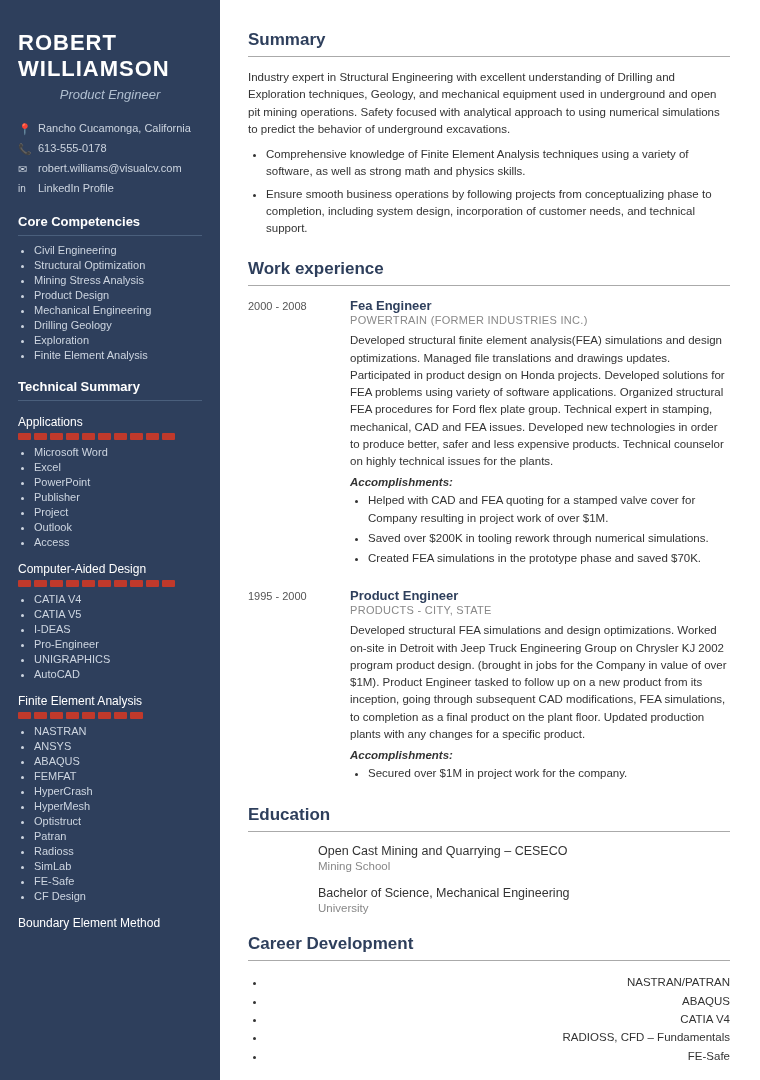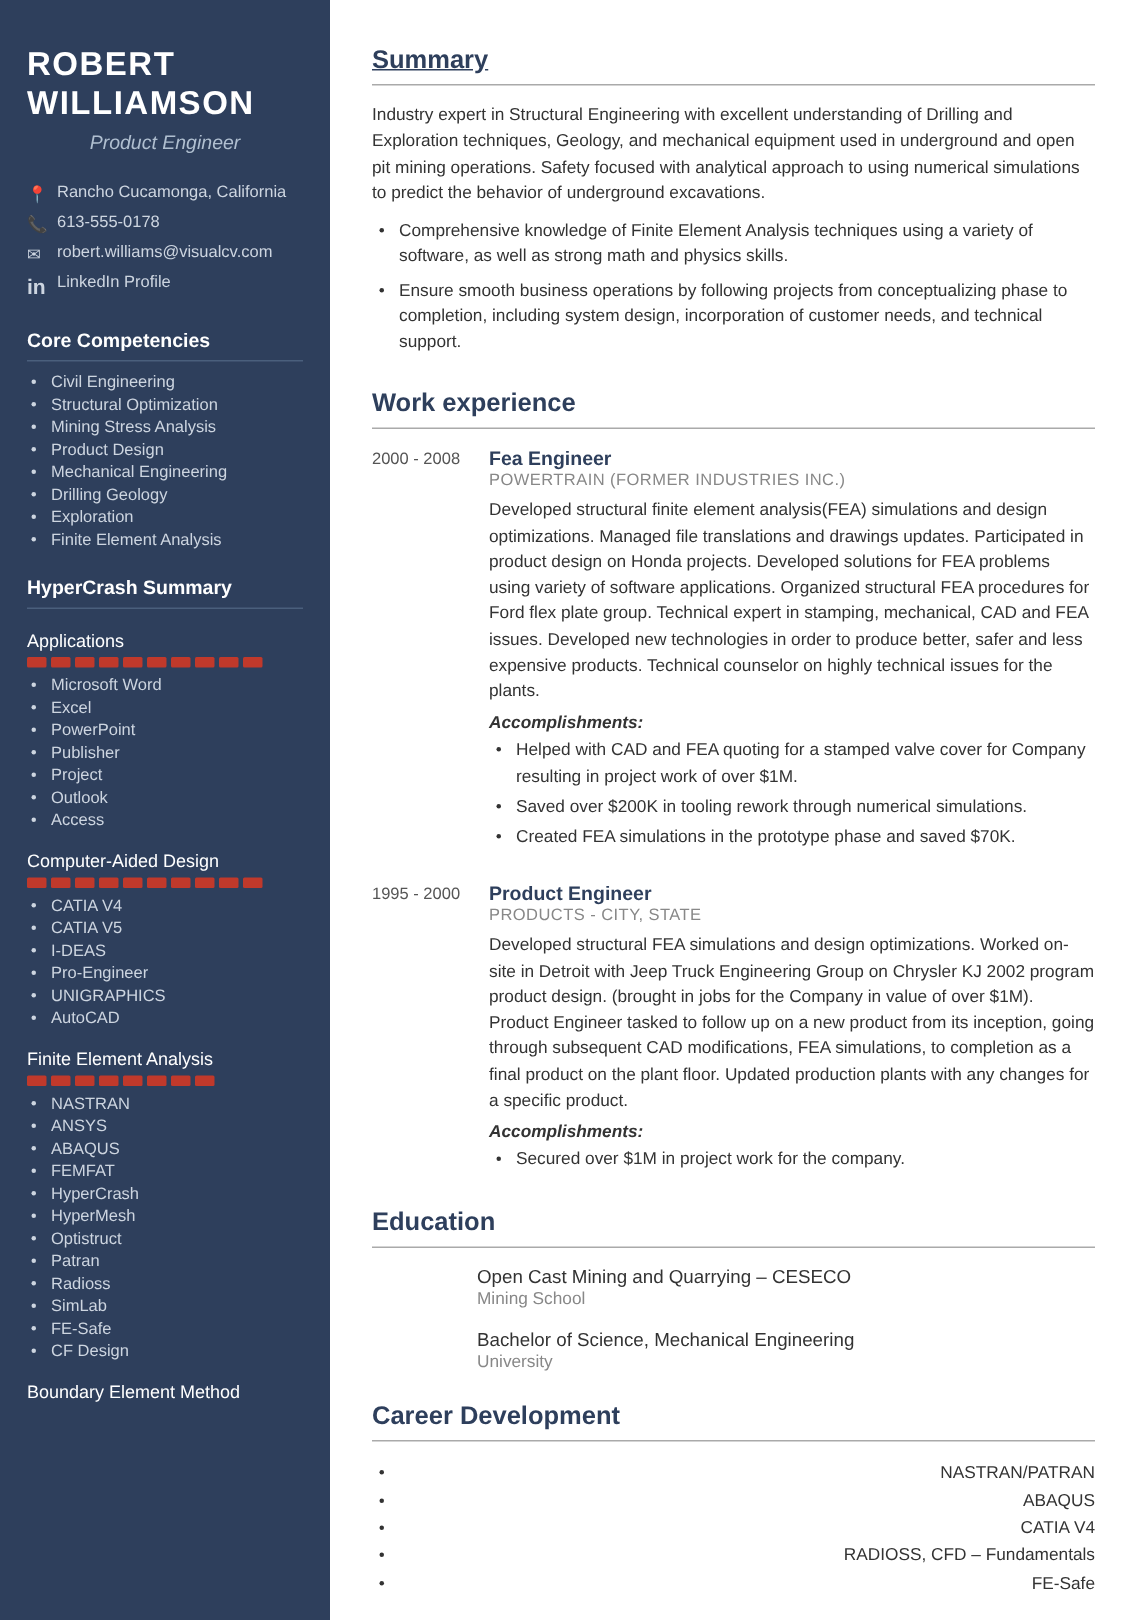--- a/index.html
+++ b/index.html
@@ -110,21 +110,20 @@
     .section-title {
       font-size: 17px;
       font-weight: bold;
       color: #2e3f5c;
       margin-bottom: 6px;
       margin-top: 20px;
     }
 
     .section-title:first-child {
       margin-top: 0;
-      text-decoration: underline;
     }
 
     .section-divider {
       border: none;
       border-top: 1px solid #aaa;
       margin-bottom: 12px;
     }
 
     .summary-text {
       font-size: 11.5px;
@@ -141,21 +140,21 @@
 
     .summary-bullets li {
       font-size: 11.5px;
       color: #333;
       line-height: 1.5;
       margin-bottom: 5px;
     }
 
     .work-entry {
       display: flex;
-      gap: 8px;
+      gap: 32px;
       margin-bottom: 18px;
     }
 
     .work-dates {
       min-width: 70px;
       font-size: 11px;
       color: #555;
       padding-top: 2px;
     }
 
@@ -251,39 +250,39 @@
     </div>
     <div class="sidebar-contact-item">
       <span class="sidebar-contact-icon">📞</span>
       <span>613-555-0178</span>
     </div>
     <div class="sidebar-contact-item">
       <span class="sidebar-contact-icon">✉</span>
       <span>robert.williams@visualcv.com</span>
     </div>
     <div class="sidebar-contact-item">
-      <span class="sidebar-contact-icon" style="font-weight:bold;font-size:14px;">in</span>
+      <span class="sidebar-contact-icon" style="font-weight:normal;font-size:10px;">in</span>
       <span>LinkedIn Profile</span>
     </div>
   </div>
 
   <div class="sidebar-section-title">Core Competencies</div>
   <hr class="sidebar-divider">
   <ul>
     <li>Civil Engineering</li>
     <li>Structural Optimization</li>
     <li>Mining Stress Analysis</li>
     <li>Product Design</li>
     <li>Mechanical Engineering</li>
     <li>Drilling Geology</li>
     <li>Exploration</li>
     <li>Finite Element Analysis</li>
   </ul>
 
-  <div class="sidebar-section-title">HyperCrash Summary</div>
+  <div class="sidebar-section-title">Technical Summary</div>
   <hr class="sidebar-divider">
 
   <div class="skill-subsection-title">Applications</div>
   <div class="skill-bar-container">
     <div class="skill-bar-segment"></div>
     <div class="skill-bar-segment"></div>
     <div class="skill-bar-segment"></div>
     <div class="skill-bar-segment"></div>
     <div class="skill-bar-segment"></div>
     <div class="skill-bar-segment"></div>

